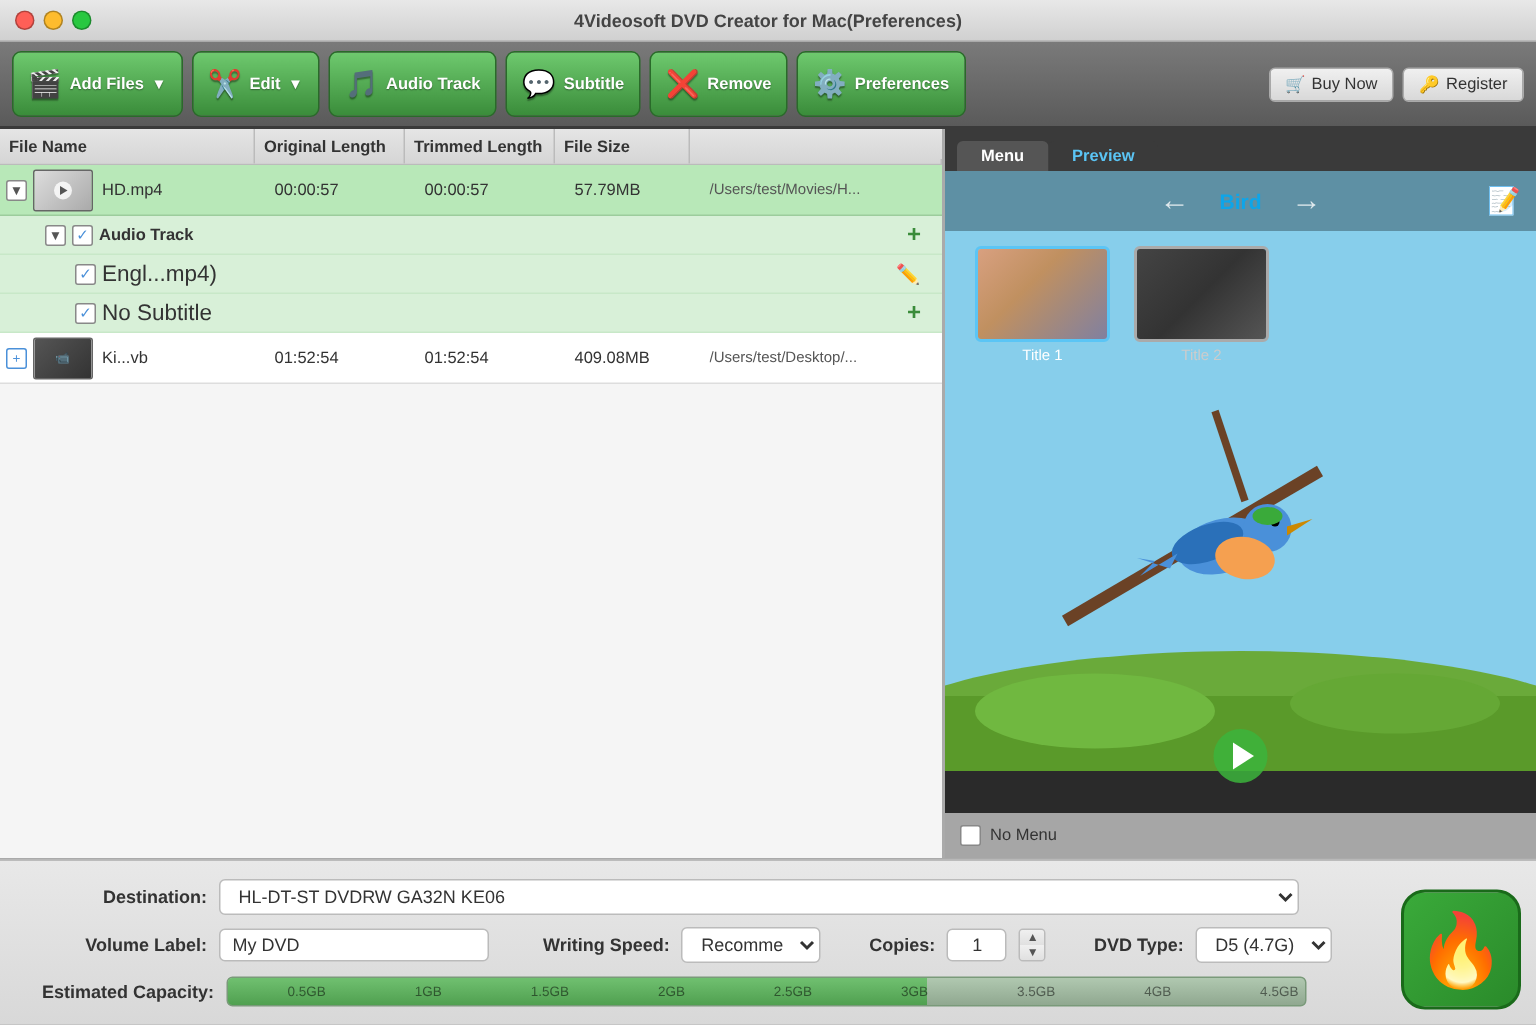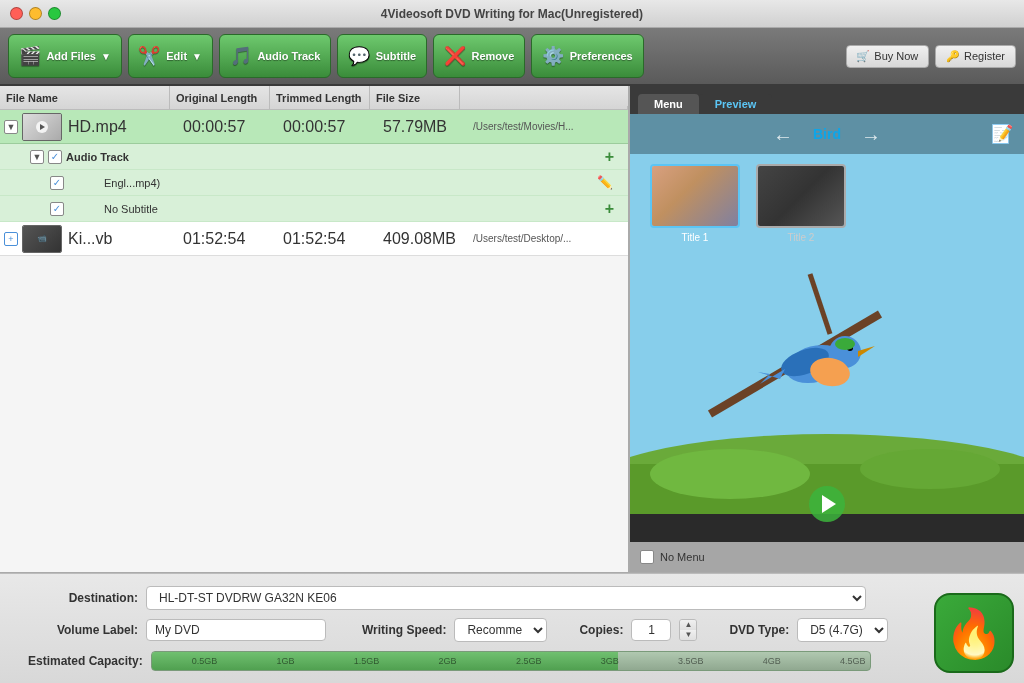--- a/index.html
+++ b/index.html
@@ -173,21 +173,21 @@
     .play-triangle {
       width: 0;
       height: 0;
       border-left: 5px solid #555;
       border-top: 3px solid transparent;
       border-bottom: 3px solid transparent;
       margin-left: 1px;
     }
 
     .file-row-cell {
-      font-size: 16px;
+      font-size: 11px;
       color: #333;
       overflow: hidden;
       text-overflow: ellipsis;
       white-space: nowrap;
     }
     .cell-name { flex: 0 0 115px; }
     .cell-orig { flex: 0 0 100px; }
     .cell-trim { flex: 0 0 100px; }
     .cell-size { flex: 0 0 90px; }
     .cell-loc { flex: 1; font-size: 10px; color: #555; }
@@ -225,21 +225,21 @@
       background: white;
       margin-right: 4px;
       display: inline-flex;
       align-items: center;
       justify-content: center;
       font-size: 9px;
       color: #555;
       border-radius: 2px;
     }
     .sub-label { font-size: 11px; color: #333; font-weight: bold; flex: 1; }
-    .sub-label-normal { font-size: 11px; color: #333; flex: 1; margin-left: 36px; }
+    .sub-label-normal { font-size: 15px; color: #333; flex: 1; }
     .add-btn {
       color: #3a8c3a;
       font-size: 16px;
       font-weight: bold;
       cursor: pointer;
       margin-left: auto;
       padding-right: 10px;
     }
     .edit-btn {
       color: #3a8c3a;
@@ -527,21 +527,21 @@
   </style>
 </head>
 <body>
 
 <div class="title-bar">
   <div class="title-bar-buttons">
     <div class="tb-btn tb-close"></div>
     <div class="tb-btn tb-min"></div>
     <div class="tb-btn tb-max"></div>
   </div>
-  <span class="title-text">4Videosoft DVD Writing for Mac(Unregistered)</span>
+  <span class="title-text">4Videosoft DVD Creator for Mac(Preferences)</span>
 </div>
 
 <div class="toolbar">
   <button class="toolbar-btn">
     <span class="icon">🎬</span>
     <span>Add Files</span>
     <span style="font-size:10px;">▼</span>
   </button>
   <button class="toolbar-btn">
     <span class="icon">✂️</span>

